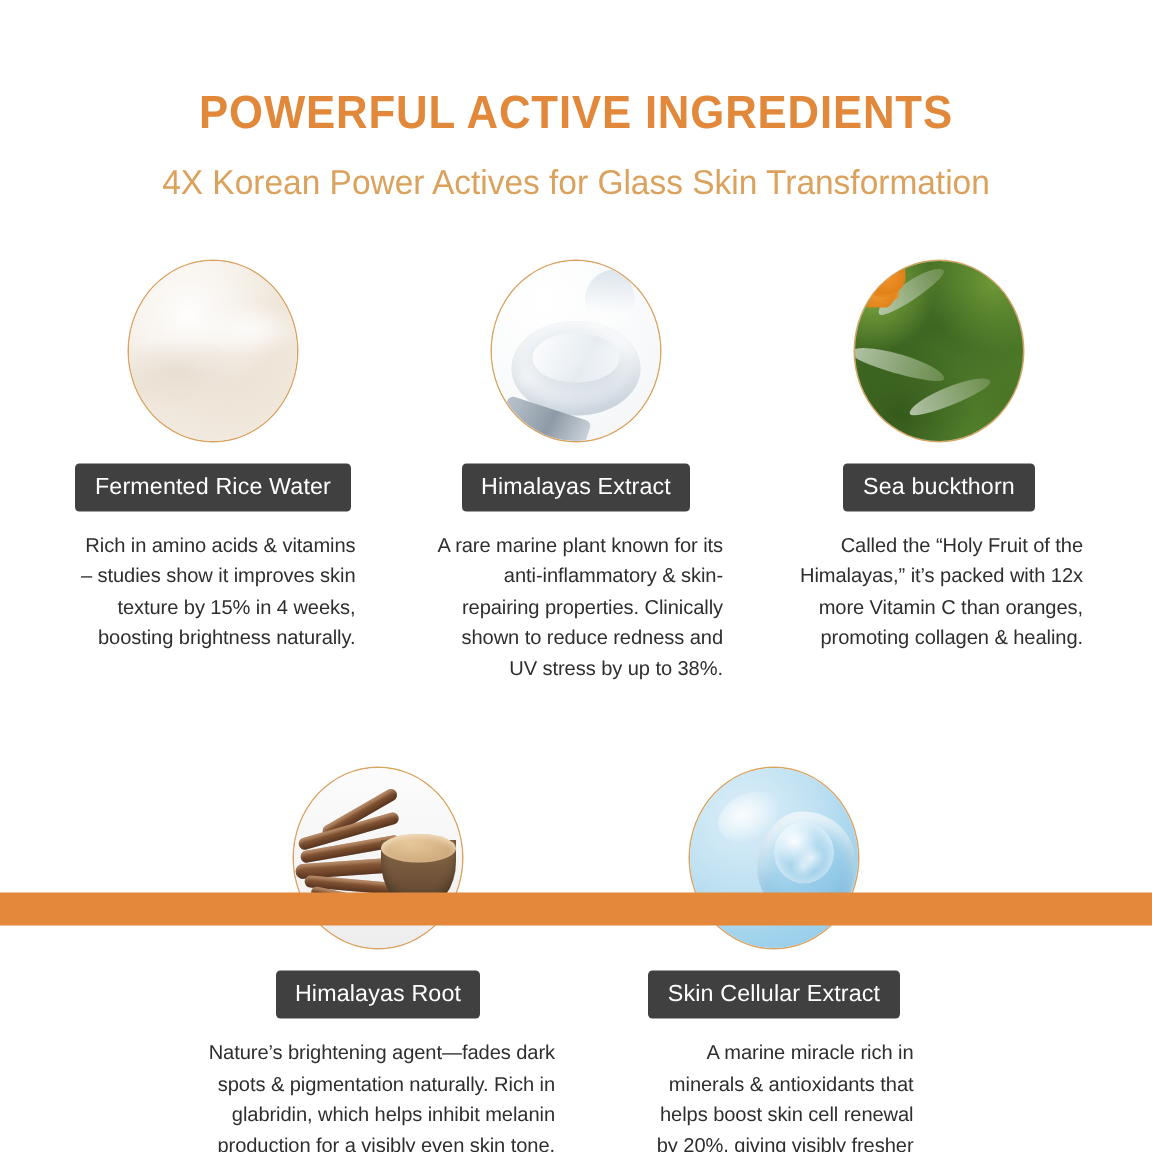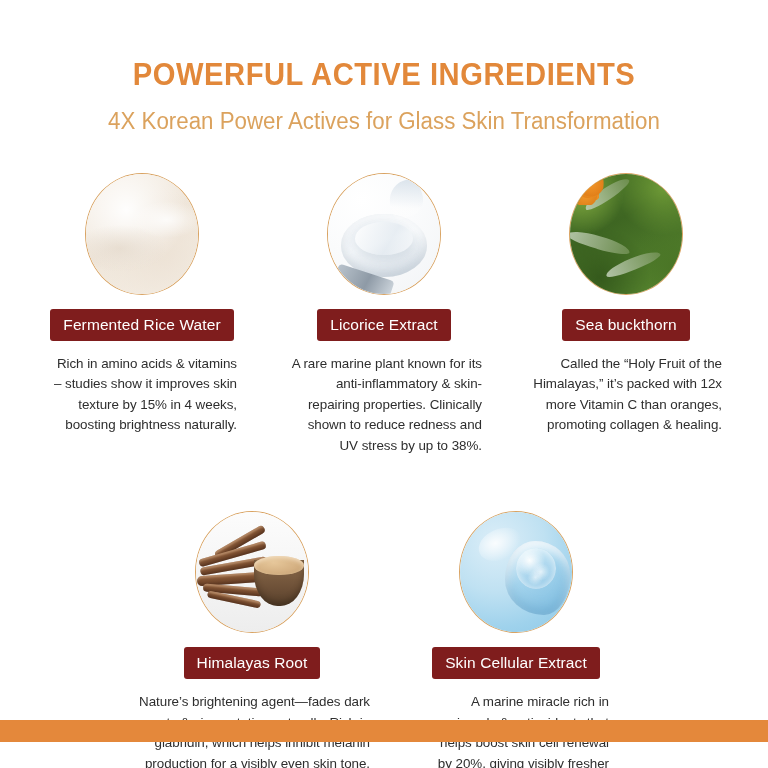--- a/index.html
+++ b/index.html
@@ -11,21 +11,21 @@
     height: 768px;
     background: #ffffff;
     font-family: "Liberation Sans", sans-serif;
     overflow: hidden;
     position: relative;
   }
 
   .page {
     position: relative;
     width: 768px;
-    height: 742px;
+    height: 617px;
     box-sizing: border-box;
   }
 
   
   .header {
     padding-top: 58px;
     text-align: center;
   }
   .main-title {
     font-family: "Liberation Sans", sans-serif;
@@ -269,21 +269,21 @@
     width: 40%;
     height: 26%;
     border-radius: 50%;
     background: radial-gradient(ellipse at 40% 40%, rgba(255,255,255,0.85) 0%, rgba(255,255,255,0) 70%);
     transform: rotate(-22deg);
   }
 
   
   .badge {
     margin-top: 14px;
-    background: #7f1d1d;
+    background: #404040;
     color: #FFFFFF;
     font-size: 15.5px;
     font-weight: normal;
     line-height: 1;
     padding: 8px 13px 9px 13px;
     border-radius: 3px;
     white-space: nowrap;
     letter-spacing: 0.1px;
   }
 
@@ -332,21 +332,21 @@
       <div class="desc">Rich in amino acids &amp; vitamins – studies show it improves skin texture by 15% in 4 weeks, boosting brightness naturally.</div>
     </div>
 
     <div class="card">
       <div class="circle">
         <div class="art art-gel">
           <div class="gel-drip"></div>
           <div class="gel-blade"></div>
         </div>
       </div>
-      <div class="badge">Licorice Extract</div>
+      <div class="badge">Himalayas Extract</div>
       <div class="desc">A rare marine plant known for its anti-inflammatory &amp; skin-repairing properties. Clinically shown to reduce redness and UV stress by up to 38%.</div>
     </div>
 
     <div class="card">
       <div class="circle">
         <div class="art art-berry">
           <div class="berry-leaf l1"></div>
           <div class="berry-leaf l2"></div>
           <div class="berry-leaf l3"></div>
         </div>

